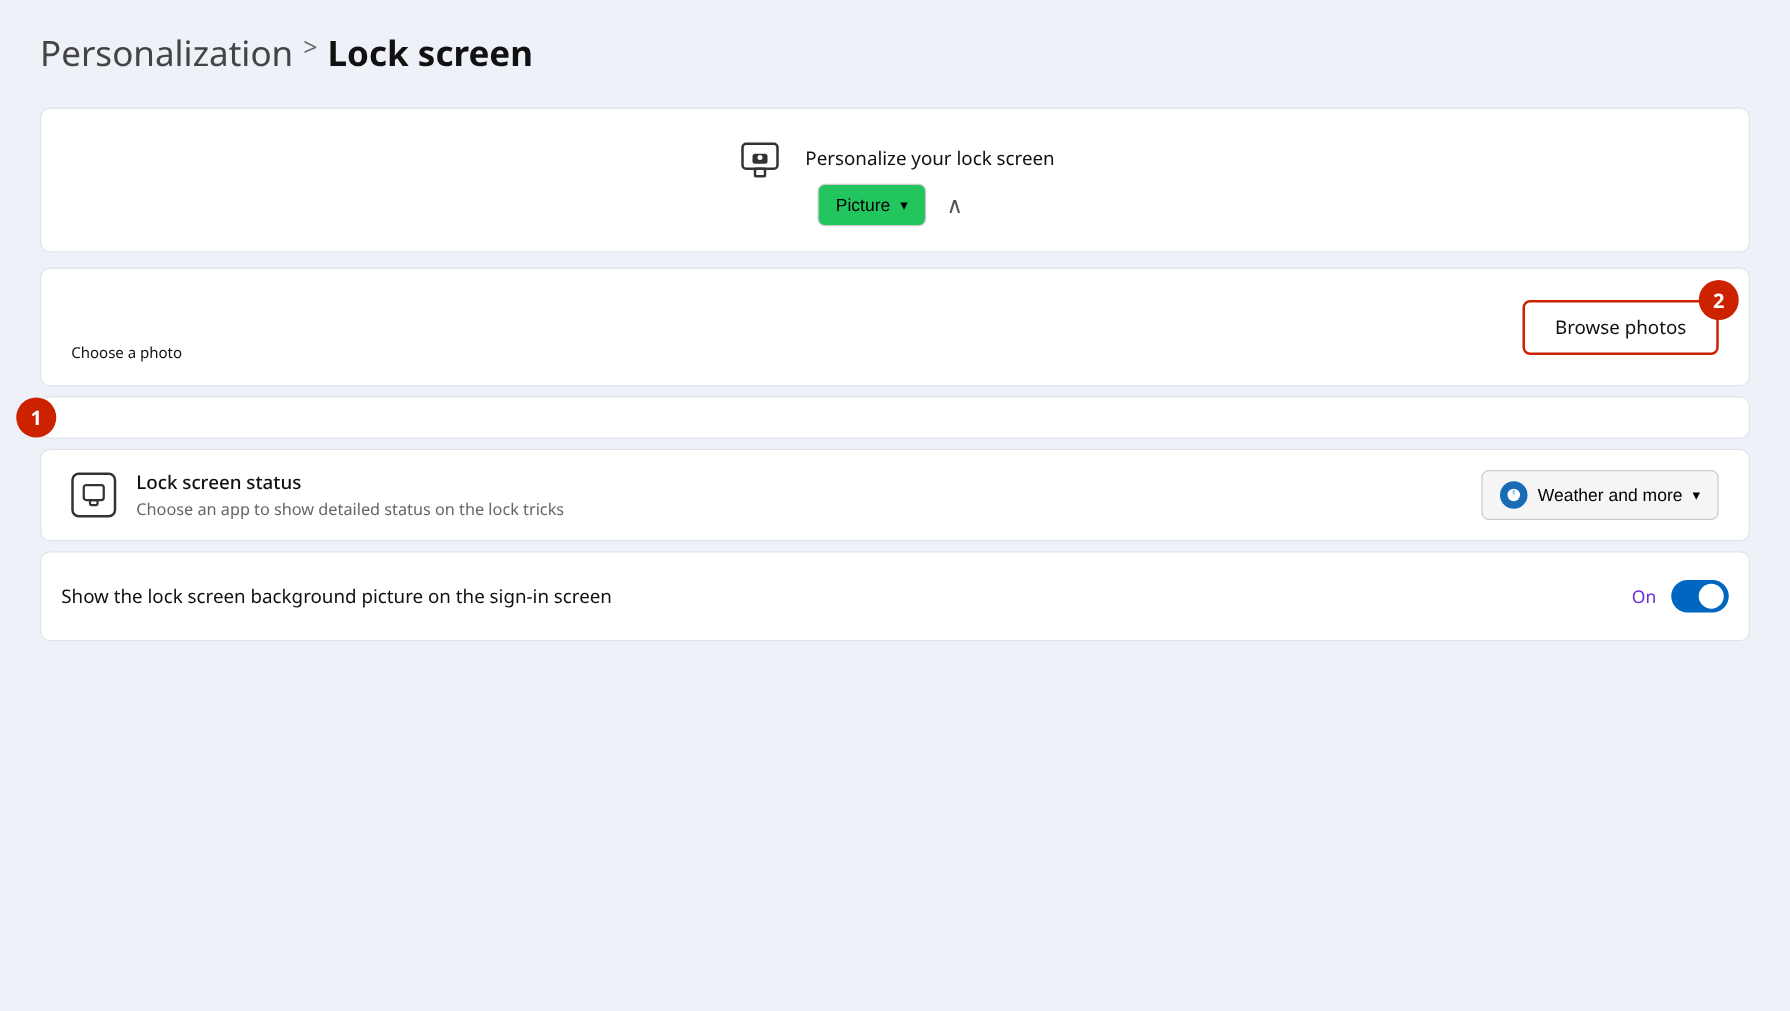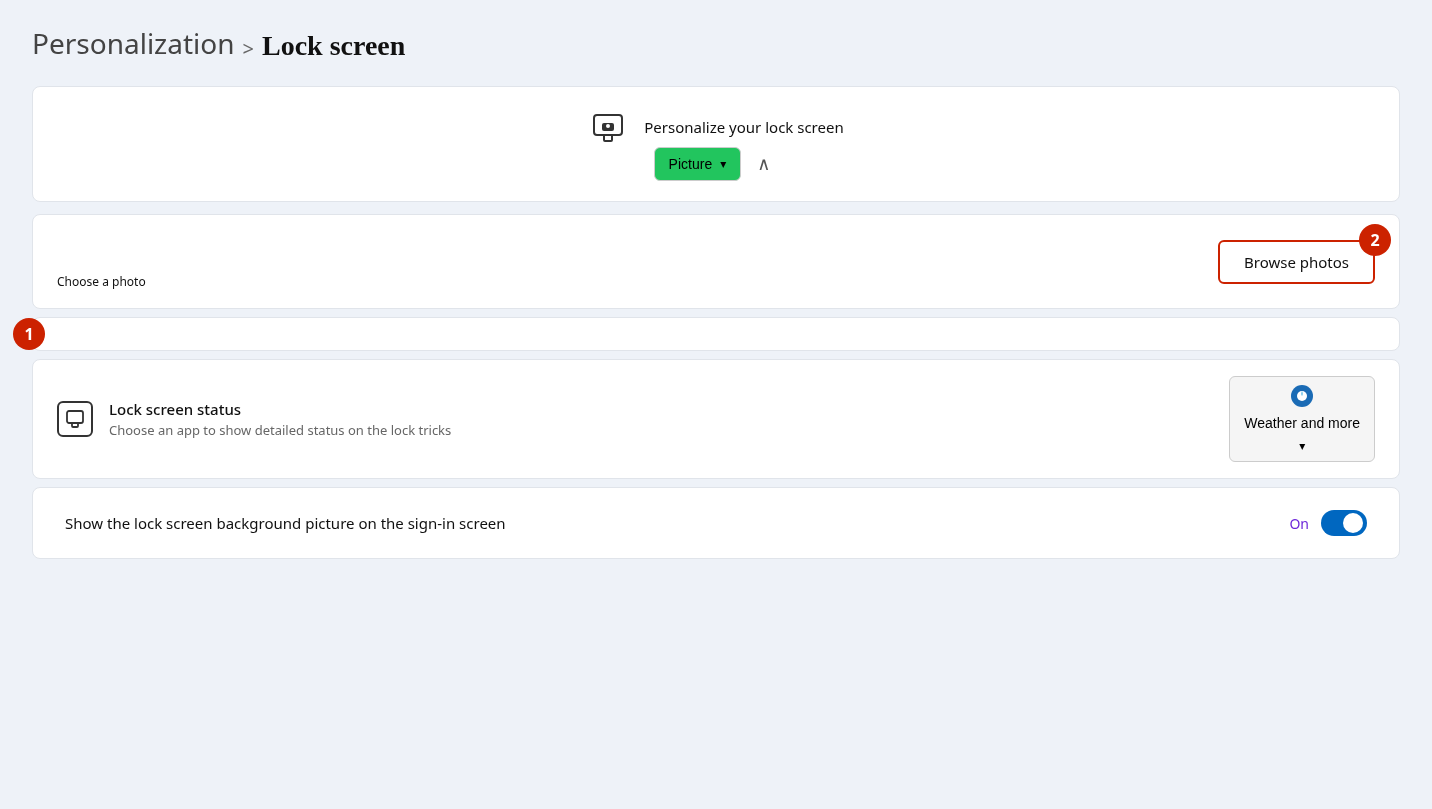--- a/index.html
+++ b/index.html
@@ -8,39 +8,38 @@
       background: #eef2f8;
       min-height: 809px;
       padding: 0;
     }
     .page-container {
       padding: 24px 32px;
       max-width: 1432px;
     }
     .breadcrumb {
       display: flex;
-      align-items: flex-end;
+      align-items: flex-start;
       gap: 8px;
       margin-bottom: 24px;
     }
     .breadcrumb-parent {
       font-size: 28px;
       color: #444;
       font-weight: 400;
       cursor: pointer;
     }
     .breadcrumb-separator {
       font-size: 20px;
       color: #666;
     }
     .breadcrumb-current {
       font-size: 28px;
       font-weight: 700;
       color: #111;
-      font-family: Liberation Serif, serif;
     }
 
     .card {
       background: #fff;
       border-radius: 8px;
       margin-bottom: 4px;
       border: 1px solid #e0e4ea;
     }
 
     
@@ -261,40 +260,39 @@
     .weather-dropdown {
       display: flex;
       align-items: center;
       gap: 8px;
       border: 1px solid #ccc;
       border-radius: 6px;
       padding: 8px 14px;
       background: #f5f5f5;
       font-size: 14px;
       cursor: pointer;
-      flex-direction: column;
     }
     .weather-icon {
       width: 22px;
       height: 22px;
       background: #1a6bb5;
       border-radius: 50%;
       display: flex;
       align-items: center;
       justify-content: center;
       color: white;
       font-size: 12px;
     }
 
     
     .card-toggle {
       display: flex;
       align-items: center;
       justify-content: space-between;
-      padding: 22px 32px;
+      padding: 22px 16px;
       gap: 18px;
     }
     .toggle-label {
       font-size: 15px;
       color: #111;
     }
     .toggle-right {
       display: flex;
       align-items: center;
       gap: 12px;

